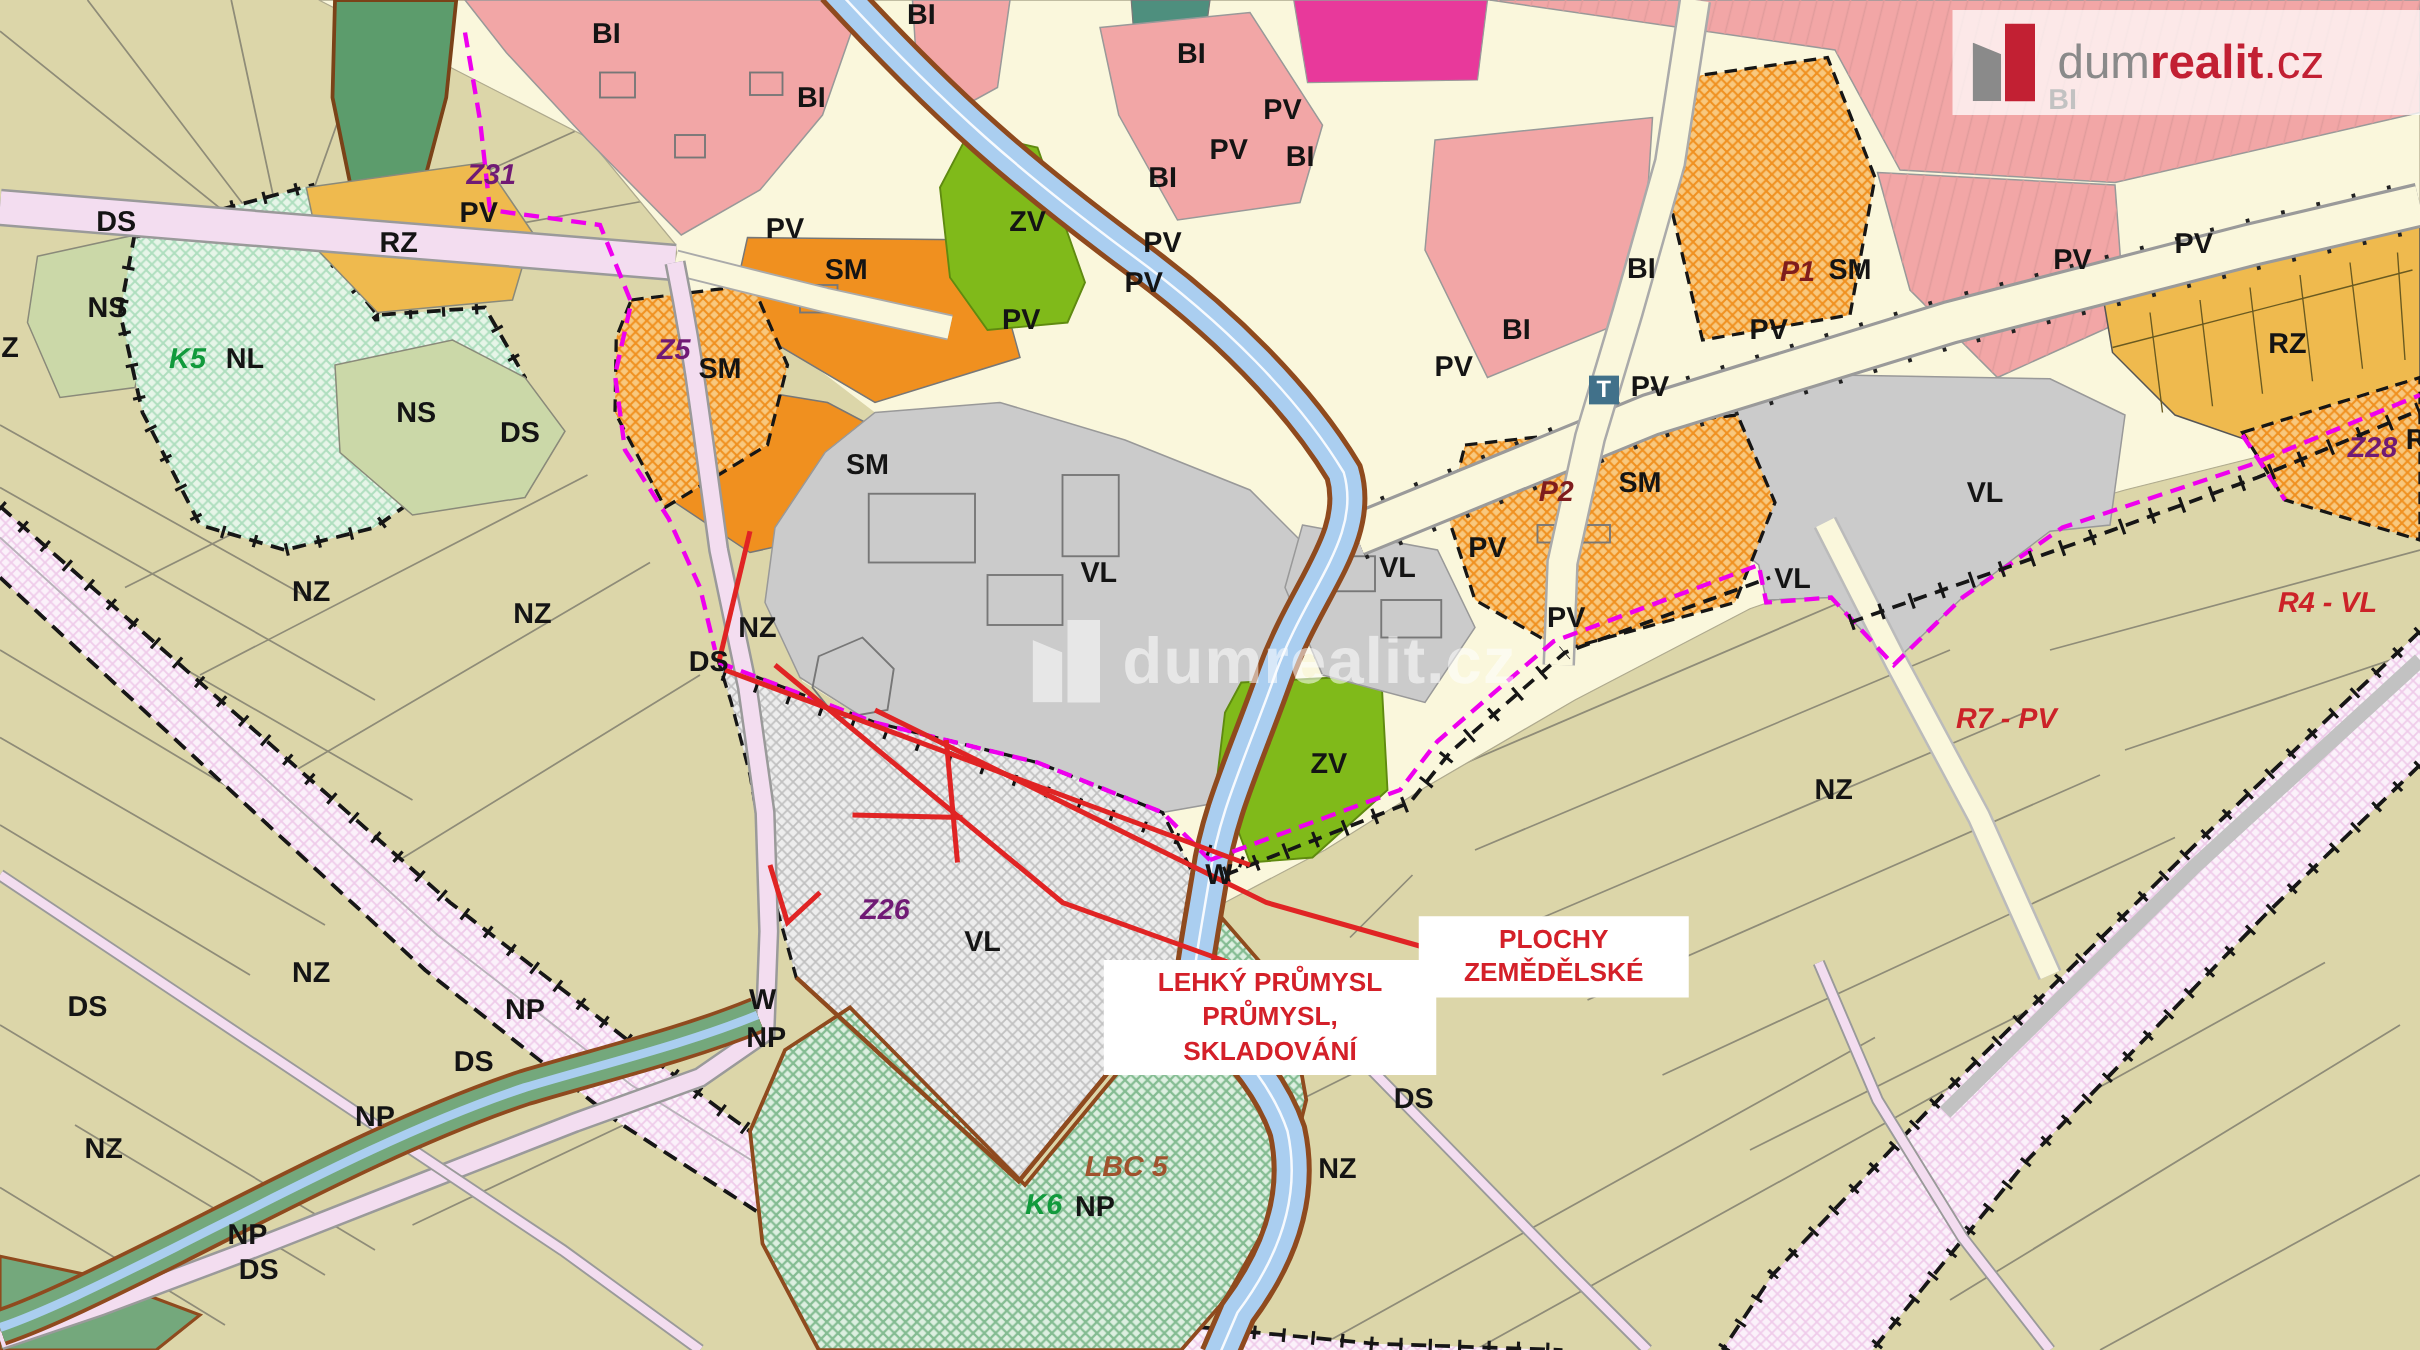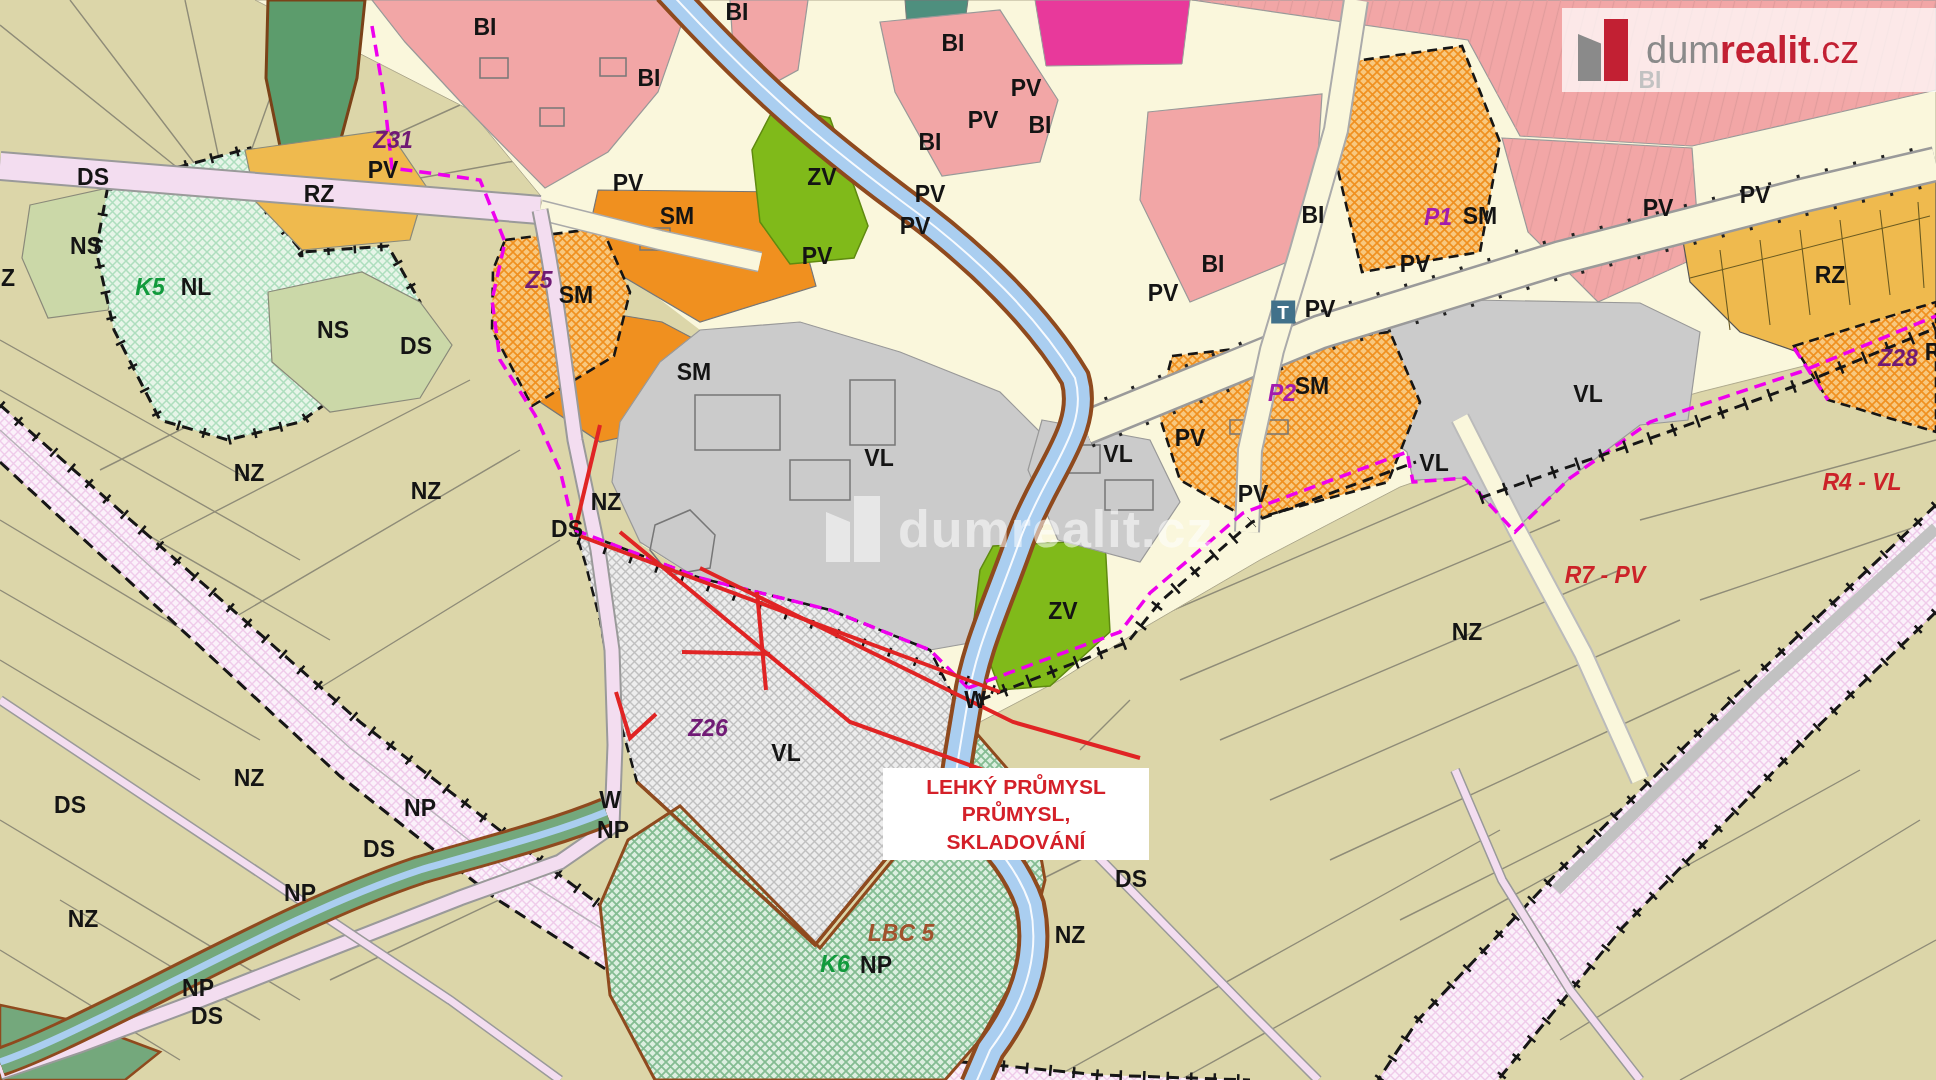--- a/index.html
+++ b/index.html
@@ -15,21 +15,21 @@
   }
   html,body{margin:0;padding:0;background:#888;}
   .stage{position:relative;width:1936px;height:1080px;overflow:hidden;
          font-family:"Liberation Sans","DejaVu Sans",sans-serif;background:var(--nz);}
   .stage svg{position:absolute;left:0;top:0;z-index:0;}
   .labels{position:absolute;left:0;top:0;width:100%;height:100%;z-index:20;pointer-events:none;}
   .zl{position:absolute;transform:translate(-50%,-50%);font-weight:bold;font-size:23px;
       color:#141414;white-space:nowrap;line-height:1;}
   .zl.m{color:#701a75;font-style:italic;}
   .zl.g{color:#119A3C;font-style:italic;}
-  .zl.b{color:#a21caf;font-style:italic;}
+  .zl.b{color:#7f1d1d;font-style:italic;}
   .zl.r{color:#CC2228;font-style:italic;}
   .zl.br{color:#A0522D;font-style:italic;}
   .zl.t{background:#41718A;color:#fff;font-size:19px;padding:2px 6px;font-style:normal;}
   .ann{position:absolute;background:#ffffff;color:var(--redlabel);font-weight:bold;
        font-size:21px;line-height:1.3;text-align:center;padding:5px 8px;z-index:40;}
   .wm{position:absolute;left:826px;top:496px;display:flex;align-items:center;gap:14px;
       z-index:15;opacity:.55;pointer-events:none;}
   .wm .wicon{position:relative;width:58px;height:66px;}
   .wm .wicon span{position:absolute;background:#fff;}
   .wm .wg{left:0;bottom:0;width:24px;height:50px;clip-path:polygon(0 0,100% 20%,100% 100%,0 100%);}
@@ -259,21 +259,21 @@
       <div class="zl" style="left: 930px; top: 142px;">BI</div>
       <div class="zl" style="left: 1650px; top: 80px;">BI</div>
       <div class="zl" style="left: 1313px; top: 215px;">BI</div>
       <div class="zl" style="left: 1213px; top: 264px;">BI</div>
       <div class="zl" style="left: 1163px; top: 293px;">PV</div>
       <div class="zl b" style="left: 1438px; top: 217px;">P1</div>
       <div class="zl" style="left: 1480px; top: 216px;">SM</div>
       <div class="zl" style="left: 1415px; top: 264px;">PV</div>
       <div class="zl t" style="left: 1283px; top: 312px;">T</div>
       <div class="zl" style="left: 1320px; top: 309px;">PV</div>
-      <div class="zl b" style="left: 1282px; top: 393px;">P2</div>
+      <div class="zl b" style="left: 1245px; top: 393px;">P2</div>
       <div class="zl" style="left: 1312px; top: 386px;">SM</div>
       <div class="zl" style="left: 1190px; top: 438px;">PV</div>
       <div class="zl" style="left: 879px; top: 458px;">VL</div>
       <div class="zl" style="left: 1118px; top: 454px;">VL</div>
       <div class="zl" style="left: 1588px; top: 394px;">VL</div>
       <div class="zl" style="left: 1434px; top: 463px;">VL</div>
       <div class="zl" style="left: 1253px; top: 494px;">PV</div>
       <div class="zl" style="left: 1658px; top: 208px;">PV</div>
       <div class="zl" style="left: 1755px; top: 195px;">PV</div>
       <div class="zl" style="left: 1830px; top: 275px;">RZ</div>
@@ -308,20 +308,24 @@
         <span class="wg"></span>
         <span class="wr"></span>
       </div>
     <span class="wtext">dumrealit.cz</span>
   </div>
 
   <div class="ann" style="left:862px;top:768px;width:250px;margin-left:21px;">
     <div>LEHKÝ PRŮMYSL</div>
     <div>PRŮMYSL, SKLADOVÁNÍ</div>
   </div>
+  <div class="ann" style="left:1135px;top:733px;width:200px;">
+    <div>PLOCHY</div>
+    <div>ZEMĚDĚLSKÉ</div>
+  </div>
 
   <div class="brand">
     <div class="bicon">
         <span class="bg1"></span>
         <span class="br1"></span>
       </div>
     <div class="btext">
       <span class="t-dum">dum</span><span class="t-realit">realit</span><span class="t-cz">.cz</span>
     </div>
   </div>

